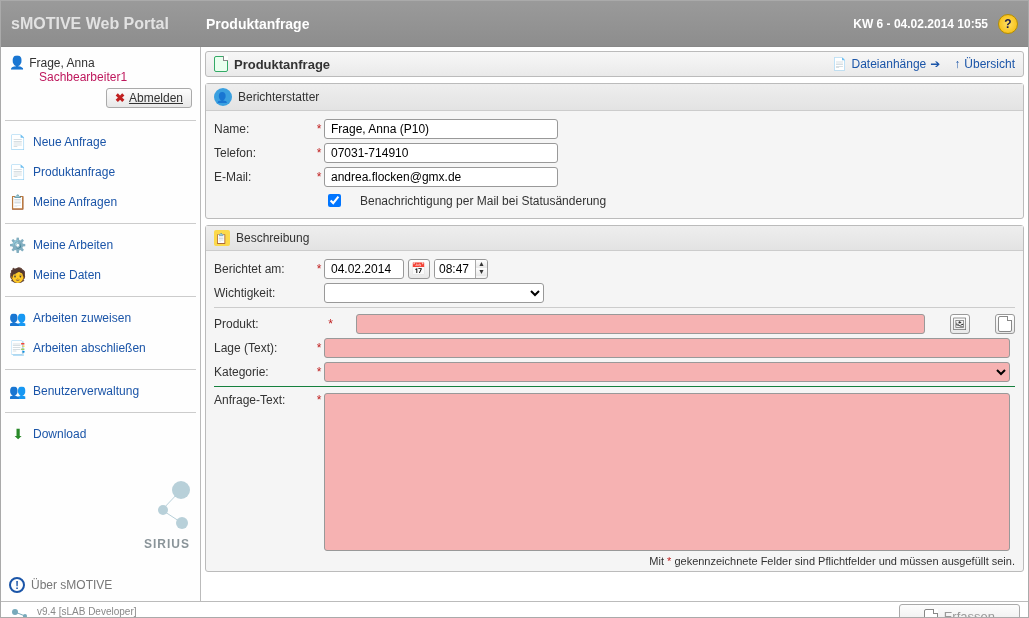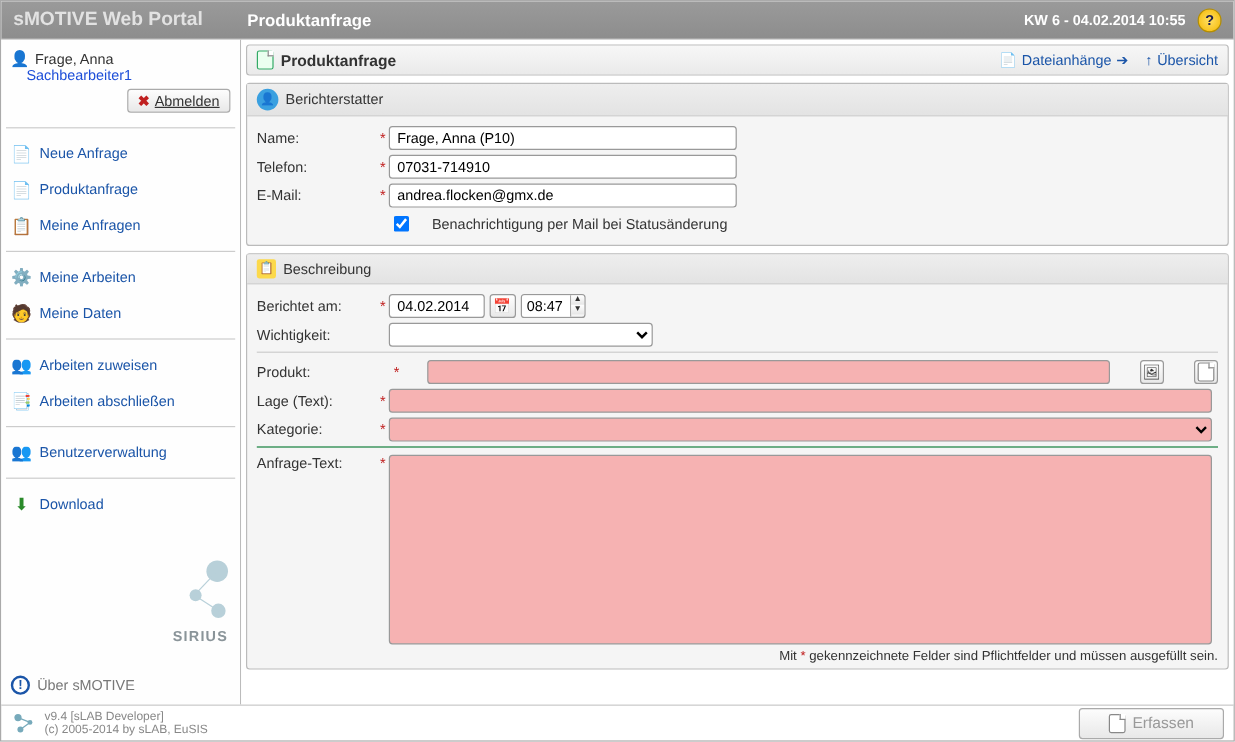--- a/index.html
+++ b/index.html
@@ -1,30 +1,30 @@
 <!DOCTYPE html>
 <html><head>
 <meta charset="utf-8">
 <style>
   * { box-sizing: border-box; }
   html, body { margin:0; padding:0; font-family: Arial, Helvetica, sans-serif; font-size:12px; color:#333; background:#fff;}
   body { width:1029px; height:618px; overflow:hidden; border:1px solid #aaa;}
-  .header { display:flex; align-items:center; background:linear-gradient(#9a9a9a,#8d8d8d); color:#e6e6e6; height:32px; padding:0 10px; border-bottom:1px solid #888;}
+  .header { display:flex; align-items:center; background:linear-gradient(#9a9a9a,#8d8d8d); color:#e6e6e6; height:46px; padding:0 10px; border-bottom:1px solid #888;}
   .header-left { width:195px; font-size:16px; font-weight:bold; color:#e2e2e2;}
   .header-title { font-size:14px; font-weight:bold; color:#fff; flex:0 0 auto;}
   .header-spacer { flex:1; }
   .header-time { color:#fff; font-weight:bold; font-size:12px; margin-right:10px;}
   .help-icon { width:20px; height:20px; border-radius:50%; background:radial-gradient(#ffe066,#f5b700); display:flex; align-items:center; justify-content:center; color:#1a1a4d; font-weight:bold; border:1px solid #b58e00; cursor:pointer;}
   .body { display:flex; height:554px;}
   .sidebar { width:200px; border-right:1px solid #bbb; padding:6px 4px 4px 4px; position:relative; background:#fefefe;}
   .user-block { padding:2px 4px 6px 4px; }
   .user-row { display:flex; align-items:center; gap:4px;}
   .user-icon { font-size:13px; }
   .user-name { font-size:12px; }
-  .user-role { margin-left:13px; font-size:12px; color:#1d4ed8;}
+  .user-role { margin-left:30px; font-size:12px; color:#be185d;}
   .logout-row { text-align:right; margin-top:4px;}
   .btn { display:inline-flex; align-items:center; gap:4px; background:linear-gradient(#fdfdfd,#e8e8e8); border:1px solid #aaa; border-radius:3px; padding:2px 8px; cursor:pointer; font-size:12px;}
   .btn .x { color:#c02020; font-weight:bold;}
   hr.sep { border:none; border-top:1px solid #ccc; margin:6px 0;}
   .nav-item { display:flex; align-items:center; gap:6px; padding:6px 4px; color:#1b55a8; cursor:pointer;}
   .nav-ico { width:18px; height:18px; display:inline-flex; align-items:center; justify-content:center; font-size:14px;}
   .sirius { position:absolute; bottom:50px; right:10px; text-align:right; color:#9aa;}
   .sirius .dots { position:relative; width:60px; height:60px; margin-left:auto;}
   .dot { position:absolute; border-radius:50%; background:#b8d0d9; }
   .about-row { position:absolute; bottom:8px; left:8px; display:flex; align-items:center; gap:6px; color:#777;}
@@ -36,21 +36,21 @@
   .toplink { color:#1b55a8; display:inline-flex; align-items:center; gap:4px; margin-left:14px; cursor:pointer;}
   .panel { border:1px solid #bbb; border-radius:3px; margin-top:6px; background:#f5f5f5;}
   .panel-hd { background:linear-gradient(#eee,#e3e3e3); padding:4px 8px; border-bottom:1px solid #ccc; display:flex; align-items:center; gap:6px;}
   .panel-body { padding:4px 8px;}
   .frow { display:flex; align-items:center; margin:4px 0;}
   .flabel { width:100px; text-align:left;}
   .req { color:#c02020; width:10px; text-align:center;}
   input.txt, textarea.txt, select.sel {
      border:1px solid #999; border-radius:3px; padding:2px 6px; font-size:12px; background:#fff;
   }
-  input.txt.wide { width:290px;}
+  input.txt.wide { width:234px;}
   select.sel { height:20px;}
   .pink { background:#f6b2b2 !important; }
   textarea.big { width:686px; height:158px; resize:none;}
   .chk { display:flex; align-items:center; gap:16px; margin-left:0px;}
   .date-ico, .pick-ico, .doc-ico { width:22px; height:20px; border:1px solid #999; border-radius:3px; background:linear-gradient(#fff,#e8e8e8); display:inline-flex; align-items:center; justify-content:center; margin-left:4px; cursor:pointer; font-size:12px;}
   .spinner { display:inline-flex; border:1px solid #999; border-radius:3px; overflow:hidden; margin-left:4px;}
   .spinner input { border:none; width:40px; padding:2px 4px; font-size:12px; text-align:left;}
   .spinner .arrows { display:flex; flex-direction:column; border-left:1px solid #aaa;}
   .spinner .arrows span { font-size:7px; line-height:8px; padding:0 2px; cursor:pointer; background:linear-gradient(#fff,#e6e6e6);}
   .hint { font-size:11px; text-align:right; margin-top:2px;}

